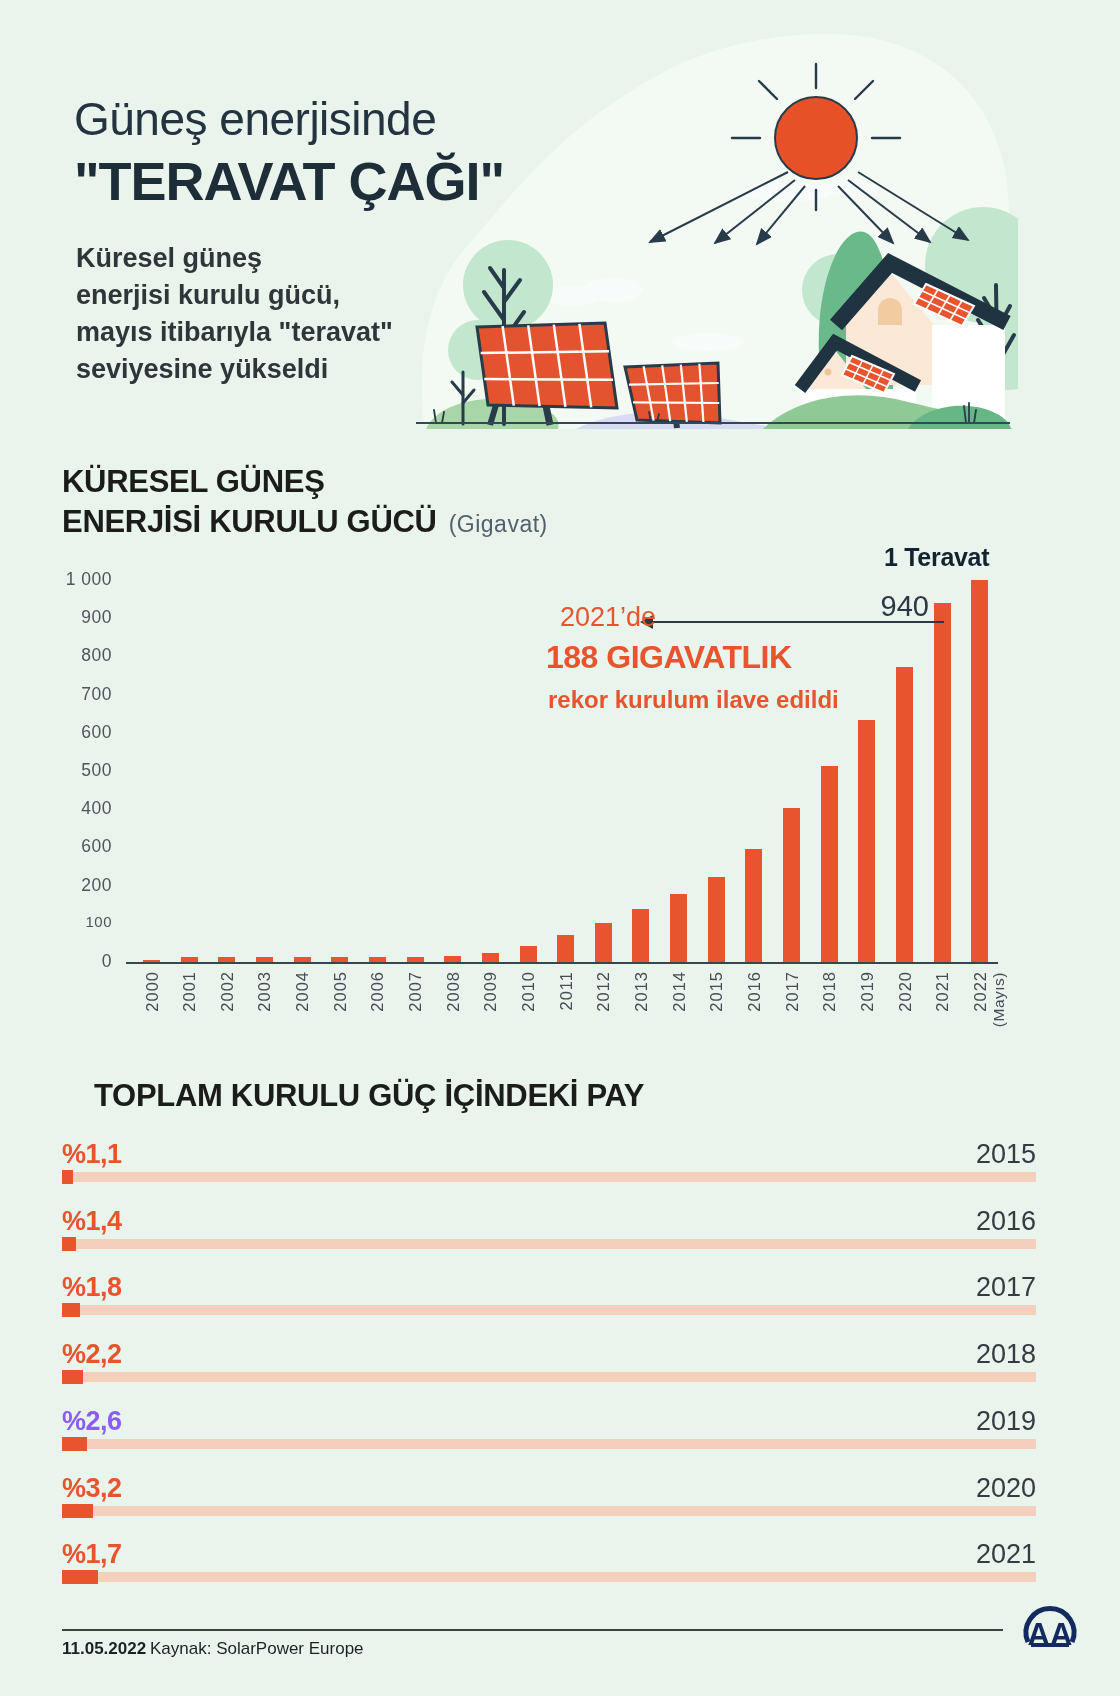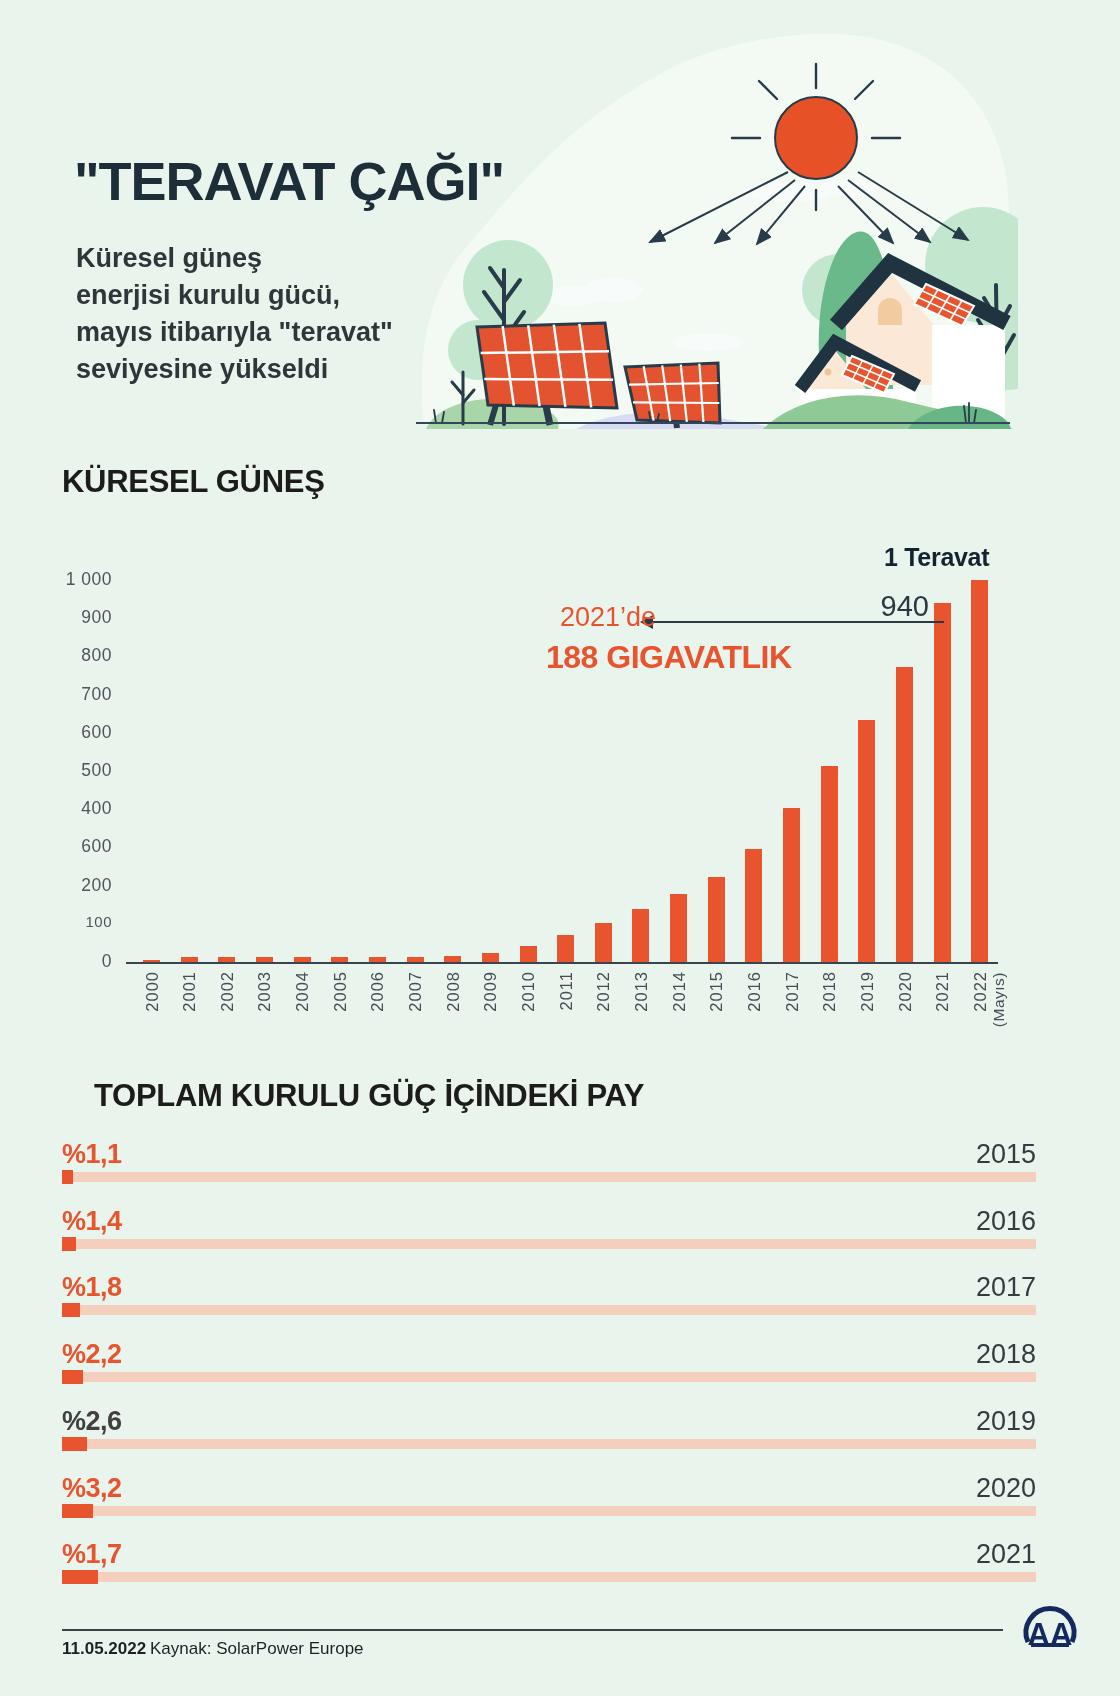--- a/index.html
+++ b/index.html
@@ -179,27 +179,29 @@
     <g stroke="#273b49" stroke-width="2" fill="none">
       <line x1="380" y1="152" x2="242" y2="222" marker-end="url(#ah)"></line>
       <line x1="387" y1="160" x2="307" y2="223" marker-end="url(#ah)"></line>
       <line x1="397" y1="166" x2="349" y2="224" marker-end="url(#ah)"></line>
       <line x1="430" y1="166" x2="485" y2="223" marker-end="url(#ah)"></line>
       <line x1="440" y1="160" x2="522" y2="222" marker-end="url(#ah)"></line>
       <line x1="450" y1="152" x2="560" y2="220" marker-end="url(#ah)"></line>
     </g>
   </svg>
 
+  <div class="abs title1">Güneş enerjisinde</div>
   <div class="abs title2">"TERAVAT ÇAĞI"</div>
   <div class="abs subtitle">Küresel güneş
 enerjisi kurulu gücü,
 mayıs itibarıyla "teravat"
 seviyesine yükseldi</div>
 
   <div class="abs s1-line" style="top:464px;">KÜRESEL GÜNEŞ</div>
+  <div class="abs s1-line" style="top:504px;"><span>ENERJİSİ KURULU GÜCÜ</span><span class="s1-unit">(Gigavat)</span></div>
 
   <div id="chart1-layer" class="abs" style="left:0; top:0; width:1120px; height:1070px;">
       <div style="position: absolute; left: 32px; top: 951px; width: 80px; text-align: right; font-size: 17.5px; color: rgb(78, 86, 92); font-weight: 500; letter-spacing: 0.5px;">0</div>
       <div style="position: absolute; left: 32px; top: 912.8px; width: 80px; text-align: right; font-size: 15px; color: rgb(78, 86, 92); font-weight: 500; letter-spacing: 0.5px;">100</div>
       <div style="position: absolute; left: 32px; top: 874.6px; width: 80px; text-align: right; font-size: 17.5px; color: rgb(78, 86, 92); font-weight: 500; letter-spacing: 0.5px;">200</div>
       <div style="position: absolute; left: 32px; top: 836.4px; width: 80px; text-align: right; font-size: 17.5px; color: rgb(78, 86, 92); font-weight: 500; letter-spacing: 0.5px;">600</div>
       <div style="position: absolute; left: 32px; top: 798.2px; width: 80px; text-align: right; font-size: 17.5px; color: rgb(78, 86, 92); font-weight: 500; letter-spacing: 0.5px;">400</div>
       <div style="position: absolute; left: 32px; top: 760px; width: 80px; text-align: right; font-size: 17.5px; color: rgb(78, 86, 92); font-weight: 500; letter-spacing: 0.5px;">500</div>
       <div style="position: absolute; left: 32px; top: 721.8px; width: 80px; text-align: right; font-size: 17.5px; color: rgb(78, 86, 92); font-weight: 500; letter-spacing: 0.5px;">600</div>
       <div style="position: absolute; left: 32px; top: 683.6px; width: 80px; text-align: right; font-size: 17.5px; color: rgb(78, 86, 92); font-weight: 500; letter-spacing: 0.5px;">700</div>
@@ -255,20 +257,21 @@
       <div style="position: absolute; left: 942.8px; top: 999px; width: 74px; height: 18px; transform: rotate(-90deg); transform-origin: center center; text-align: right; line-height: 18px; font-size: 16.5px; font-weight: 500; color: rgb(69, 78, 85); letter-spacing: 1px;">2022</div>
       <div style="position: absolute; left: 954.8px; top: 1007px; width: 88px; height: 18px; transform: rotate(-90deg); transform-origin: center center; text-align: right; line-height: 18px; font-size: 15.5px; font-weight: 500; color: rgb(69, 78, 85); letter-spacing: 0.5px;">(Mayıs)</div>
     </div>
 
   <div class="abs teravat">1 Teravat</div>
   <div class="abs v940">940</div>
   <div class="abs arrow-line"></div>
   <div class="abs arrow-head"></div>
   <div class="abs ann-lead">2021’de</div>
   <div class="abs ann-head">188 GIGAVATLIK</div>
+  <div class="abs ann-sub">rekor kurulum ilave edildi</div>
 
   <div class="abs s2-title">TOPLAM KURULU GÜÇ İÇİNDEKİ PAY</div>
   <div id="chart2-rows" class="abs" style="left:0; top:0; width:1120px; height:1696px;">
       <div>
         <div style="position: absolute; left: 62px; top: 1139px; font-size: 27px; font-weight: 800; color: rgb(232, 84, 46); letter-spacing: -0.5px;">%1,1</div>
         <div style="position: absolute; left: 880px; top: 1139px; width: 156px; text-align: right; font-size: 27px; font-weight: 400; color: rgb(52, 59, 65);">2015</div>
         <div style="position: absolute; left: 62px; top: 1172px; width: 974px; height: 10px; background: rgb(245, 207, 190);"></div>
         <div style="position: absolute; left: 62px; top: 1170px; width: 11px; height: 14px; background: rgb(232, 84, 46);"></div>
       </div>
       <div>
@@ -283,21 +286,21 @@
         <div style="position: absolute; left: 62px; top: 1305px; width: 974px; height: 10px; background: rgb(245, 207, 190);"></div>
         <div style="position: absolute; left: 62px; top: 1303px; width: 18px; height: 14px; background: rgb(232, 84, 46);"></div>
       </div>
       <div>
         <div style="position: absolute; left: 62px; top: 1339px; font-size: 27px; font-weight: 800; color: rgb(232, 84, 46); letter-spacing: -0.5px;">%2,2</div>
         <div style="position: absolute; left: 880px; top: 1339px; width: 156px; text-align: right; font-size: 27px; font-weight: 400; color: rgb(52, 59, 65);">2018</div>
         <div style="position: absolute; left: 62px; top: 1372px; width: 974px; height: 10px; background: rgb(245, 207, 190);"></div>
         <div style="position: absolute; left: 62px; top: 1370px; width: 21px; height: 14px; background: rgb(232, 84, 46);"></div>
       </div>
       <div>
-        <div style="position: absolute; left: 62px; top: 1406px; font-size: 27px; font-weight: 800; color: #404040; letter-spacing: -0.5px;">%2,6</div>
+        <div style="position: absolute; left: 62px; top: 1406px; font-size: 27px; font-weight: 800; color: #8b5cf6; letter-spacing: -0.5px;">%2,6</div>
         <div style="position: absolute; left: 880px; top: 1406px; width: 156px; text-align: right; font-size: 27px; font-weight: 400; color: rgb(52, 59, 65);">2019</div>
         <div style="position: absolute; left: 62px; top: 1439px; width: 974px; height: 10px; background: rgb(245, 207, 190);"></div>
         <div style="position: absolute; left: 62px; top: 1437px; width: 25px; height: 14px; background: rgb(232, 84, 46);"></div>
       </div>
       <div>
         <div style="position: absolute; left: 62px; top: 1473px; font-size: 27px; font-weight: 800; color: rgb(232, 84, 46); letter-spacing: -0.5px; text-align: right;">%3,2</div>
         <div style="position: absolute; left: 880px; top: 1473px; width: 156px; text-align: right; font-size: 27px; font-weight: 400; color: rgb(52, 59, 65);">2020</div>
         <div style="position: absolute; left: 62px; top: 1506px; width: 974px; height: 10px; background: rgb(245, 207, 190);"></div>
         <div style="position: absolute; left: 62px; top: 1504px; width: 31px; height: 14px; background: rgb(232, 84, 46);"></div>
       </div>

